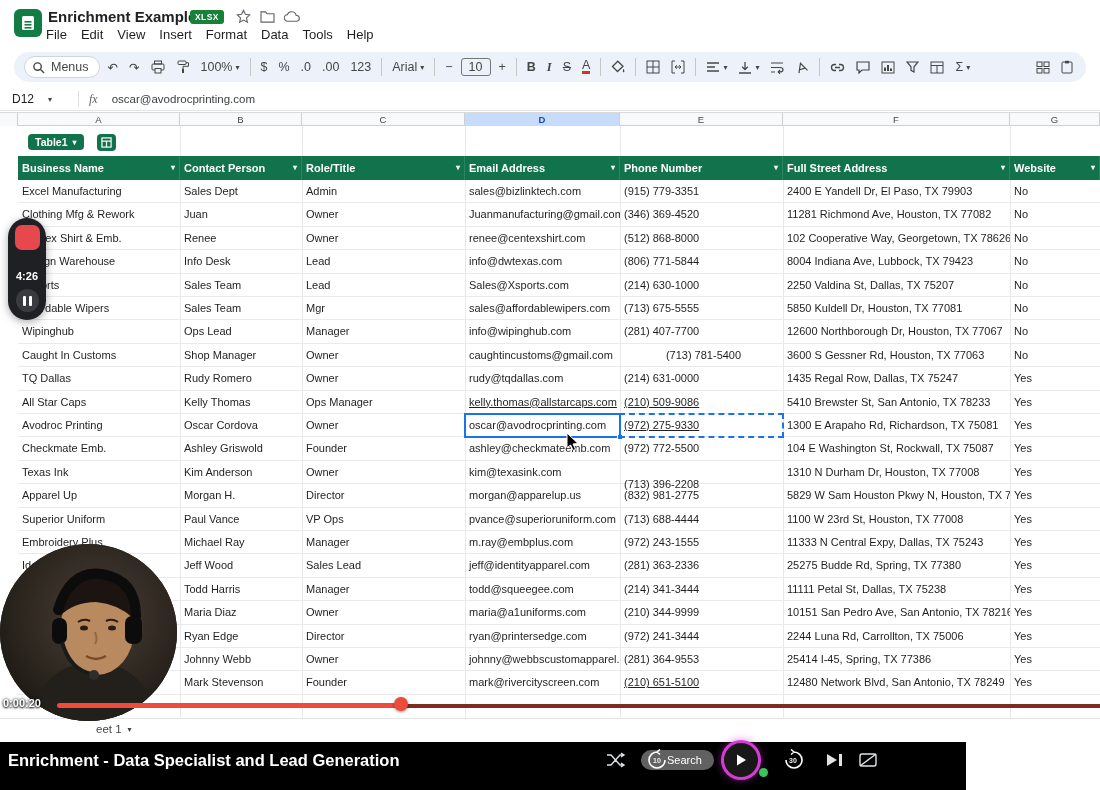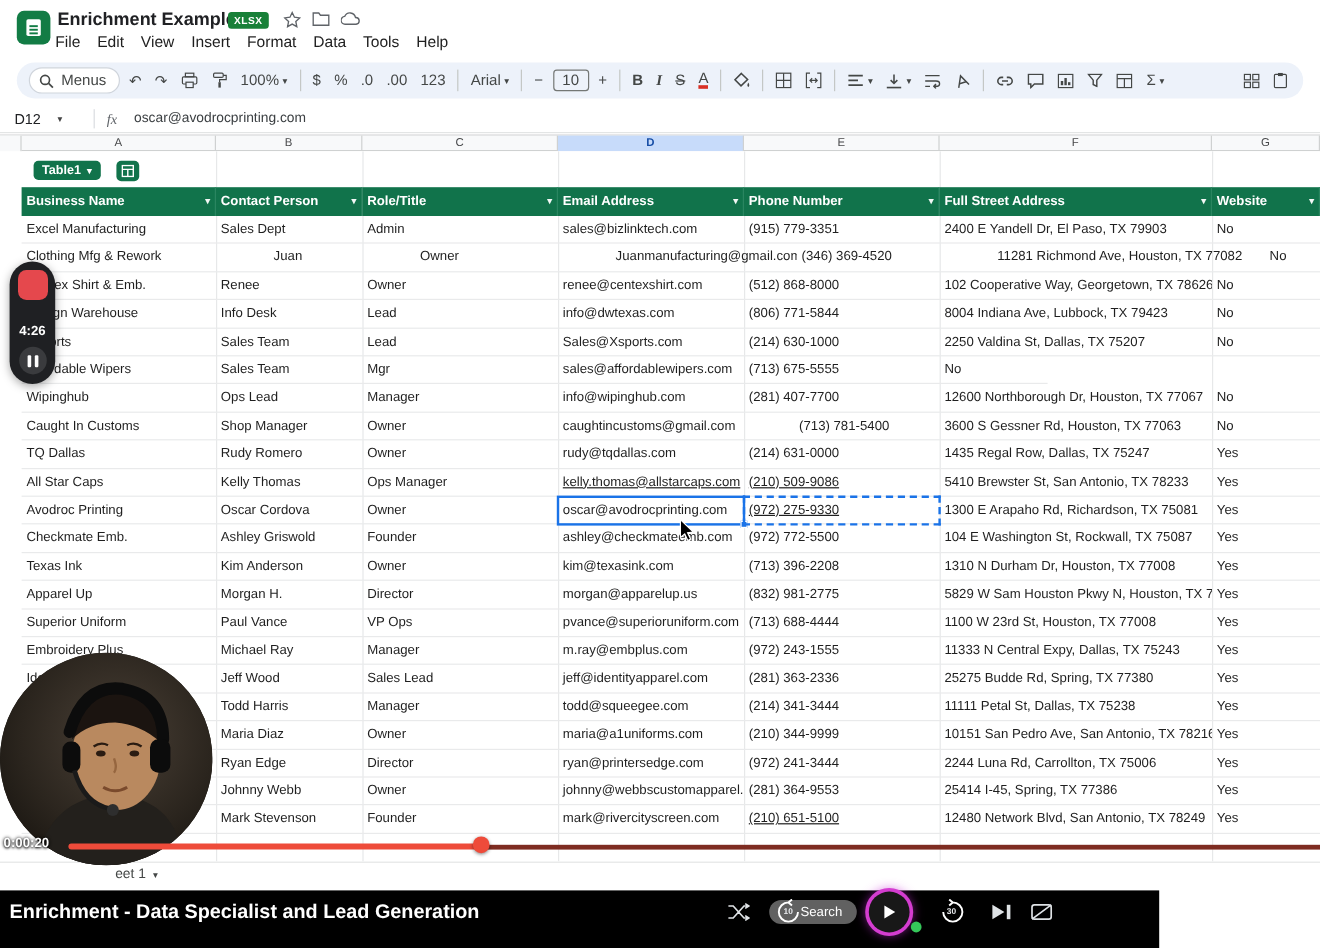--- a/index.html
+++ b/index.html
@@ -349,21 +349,21 @@
     <span style="display:contents"><div class="drow" style="top: 54px;">
           <div class="dcell" style="width: 162px;">Excel Manufacturing</div>
           <div class="dcell" style="width: 122px;">Sales Dept</div>
           <div class="dcell" style="width: 163px;">Admin</div>
           <div class="dcell" style="width: 155px;">sales@bizlinktech.com</div>
           <div class="dcell" style="width: 163px;">(915) 779-3351</div>
           <div class="dcell" style="width: 227px;">2400 E Yandell Dr, El Paso, TX 79903</div>
           <div class="dcell" style="width: 90px;">No</div>
         </div><div class="drow" style="top: 77.4px;">
           <div class="dcell" style="width: 162px;">Clothing Mfg &amp; Rework</div>
-          <div class="dcell" style="width: 122px; margin-left: 44px;">Juan</div>
+          <div class="dcell" style="width: 122px;">Juan</div>
           <div class="dcell" style="width: 163px;">Owner</div>
           <div class="dcell" style="width: 155px;">Juanmanufacturing@gmail.com</div>
           <div class="dcell" style="width: 163px;">(346) 369-4520</div>
           <div class="dcell" style="width: 227px;">11281 Richmond Ave, Houston, TX 77082</div>
           <div class="dcell" style="width: 90px;">No</div>
         </div><div class="drow" style="top: 100.8px;">
           <div class="dcell" style="width: 162px;">Centex Shirt &amp; Emb.</div>
           <div class="dcell" style="width: 122px;">Renee</div>
           <div class="dcell" style="width: 163px;">Owner</div>
           <div class="dcell" style="width: 155px;">renee@centexshirt.com</div>
@@ -385,20 +385,21 @@
           <div class="dcell" style="width: 155px;">Sales@Xsports.com</div>
           <div class="dcell" style="width: 163px;">(214) 630-1000</div>
           <div class="dcell" style="width: 227px;">2250 Valdina St, Dallas, TX 75207</div>
           <div class="dcell" style="width: 90px;">No</div>
         </div><div class="drow" style="top: 171px;">
           <div class="dcell" style="width: 162px;">Affordable Wipers</div>
           <div class="dcell" style="width: 122px;">Sales Team</div>
           <div class="dcell" style="width: 163px;">Mgr</div>
           <div class="dcell" style="width: 155px;">sales@affordablewipers.com</div>
           <div class="dcell" style="width: 163px;">(713) 675-5555</div>
+          <div class="dcell" style="width: 227px;">5850 Kuldell Dr, Houston, TX 77081</div>
           <div class="dcell" style="width: 90px;">No</div>
         </div><div class="drow" style="top: 194.4px;">
           <div class="dcell" style="width: 162px;">Wipinghub</div>
           <div class="dcell" style="width: 122px;">Ops Lead</div>
           <div class="dcell" style="width: 163px;">Manager</div>
           <div class="dcell" style="width: 155px;">info@wipinghub.com</div>
           <div class="dcell" style="width: 163px;">(281) 407-7700</div>
           <div class="dcell" style="width: 227px;">12600 Northborough Dr, Houston, TX 77067</div>
           <div class="dcell" style="width: 90px;">No</div>
         </div><div class="drow" style="top: 217.8px;">
@@ -439,21 +440,21 @@
           <div class="dcell" style="width: 163px;">Founder</div>
           <div class="dcell" style="width: 155px;">ashley@checkmateemb.com</div>
           <div class="dcell" style="width: 163px;">(972) 772-5500</div>
           <div class="dcell" style="width: 227px;">104 E Washington St, Rockwall, TX 75087</div>
           <div class="dcell" style="width: 90px;">Yes</div>
         </div><div class="drow" style="top: 334.8px;">
           <div class="dcell" style="width: 162px;">Texas Ink</div>
           <div class="dcell" style="width: 122px;">Kim Anderson</div>
           <div class="dcell" style="width: 163px;">Owner</div>
           <div class="dcell" style="width: 155px;">kim@texasink.com</div>
-          <div class="dcell" style="width: 163px;">(713) 396-2208</div>
+          <div class="dcell" style="width: 163px; margin-top: 12px;">(713) 396-2208</div>
           <div class="dcell" style="width: 227px;">1310 N Durham Dr, Houston, TX 77008</div>
           <div class="dcell" style="width: 90px;">Yes</div>
         </div><div class="drow" style="top: 358.2px;">
           <div class="dcell" style="width: 162px;">Apparel Up</div>
           <div class="dcell" style="width: 122px;">Morgan H.</div>
           <div class="dcell" style="width: 163px;">Director</div>
           <div class="dcell" style="width: 155px;">morgan@apparelup.us</div>
           <div class="dcell" style="width: 163px;">(832) 981-2775</div>
           <div class="dcell" style="width: 227px;">5829 W Sam Houston Pkwy N, Houston, TX 77041</div>
           <div class="dcell" style="width: 90px;">Yes</div>

